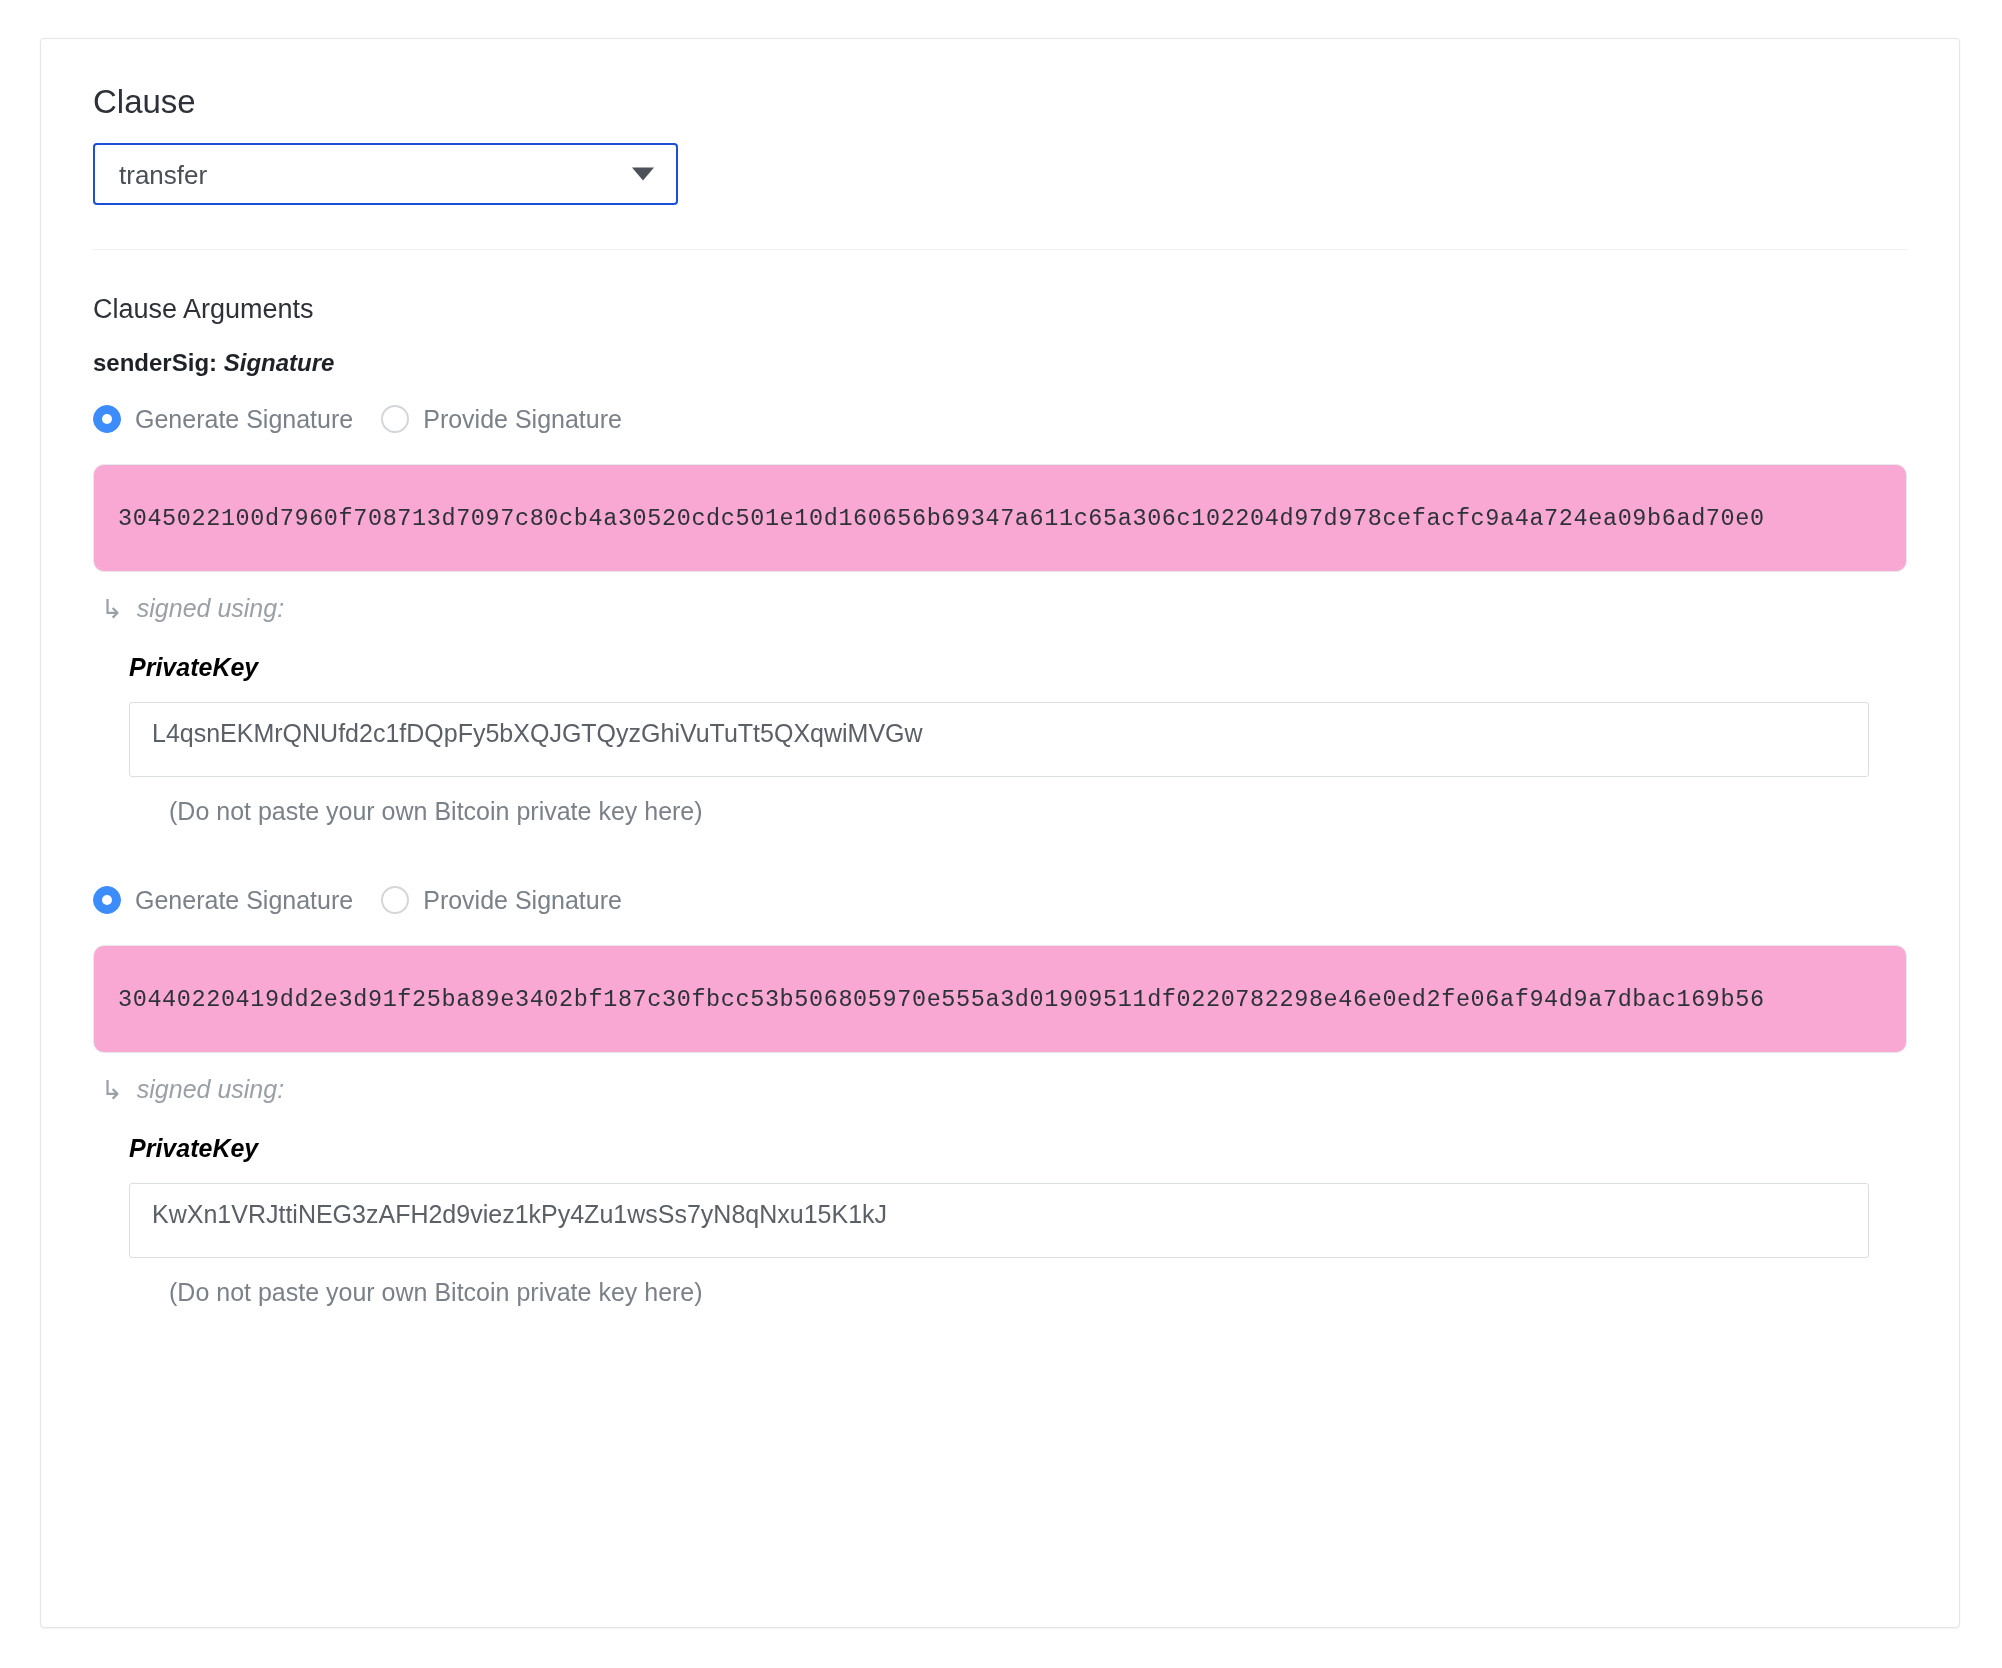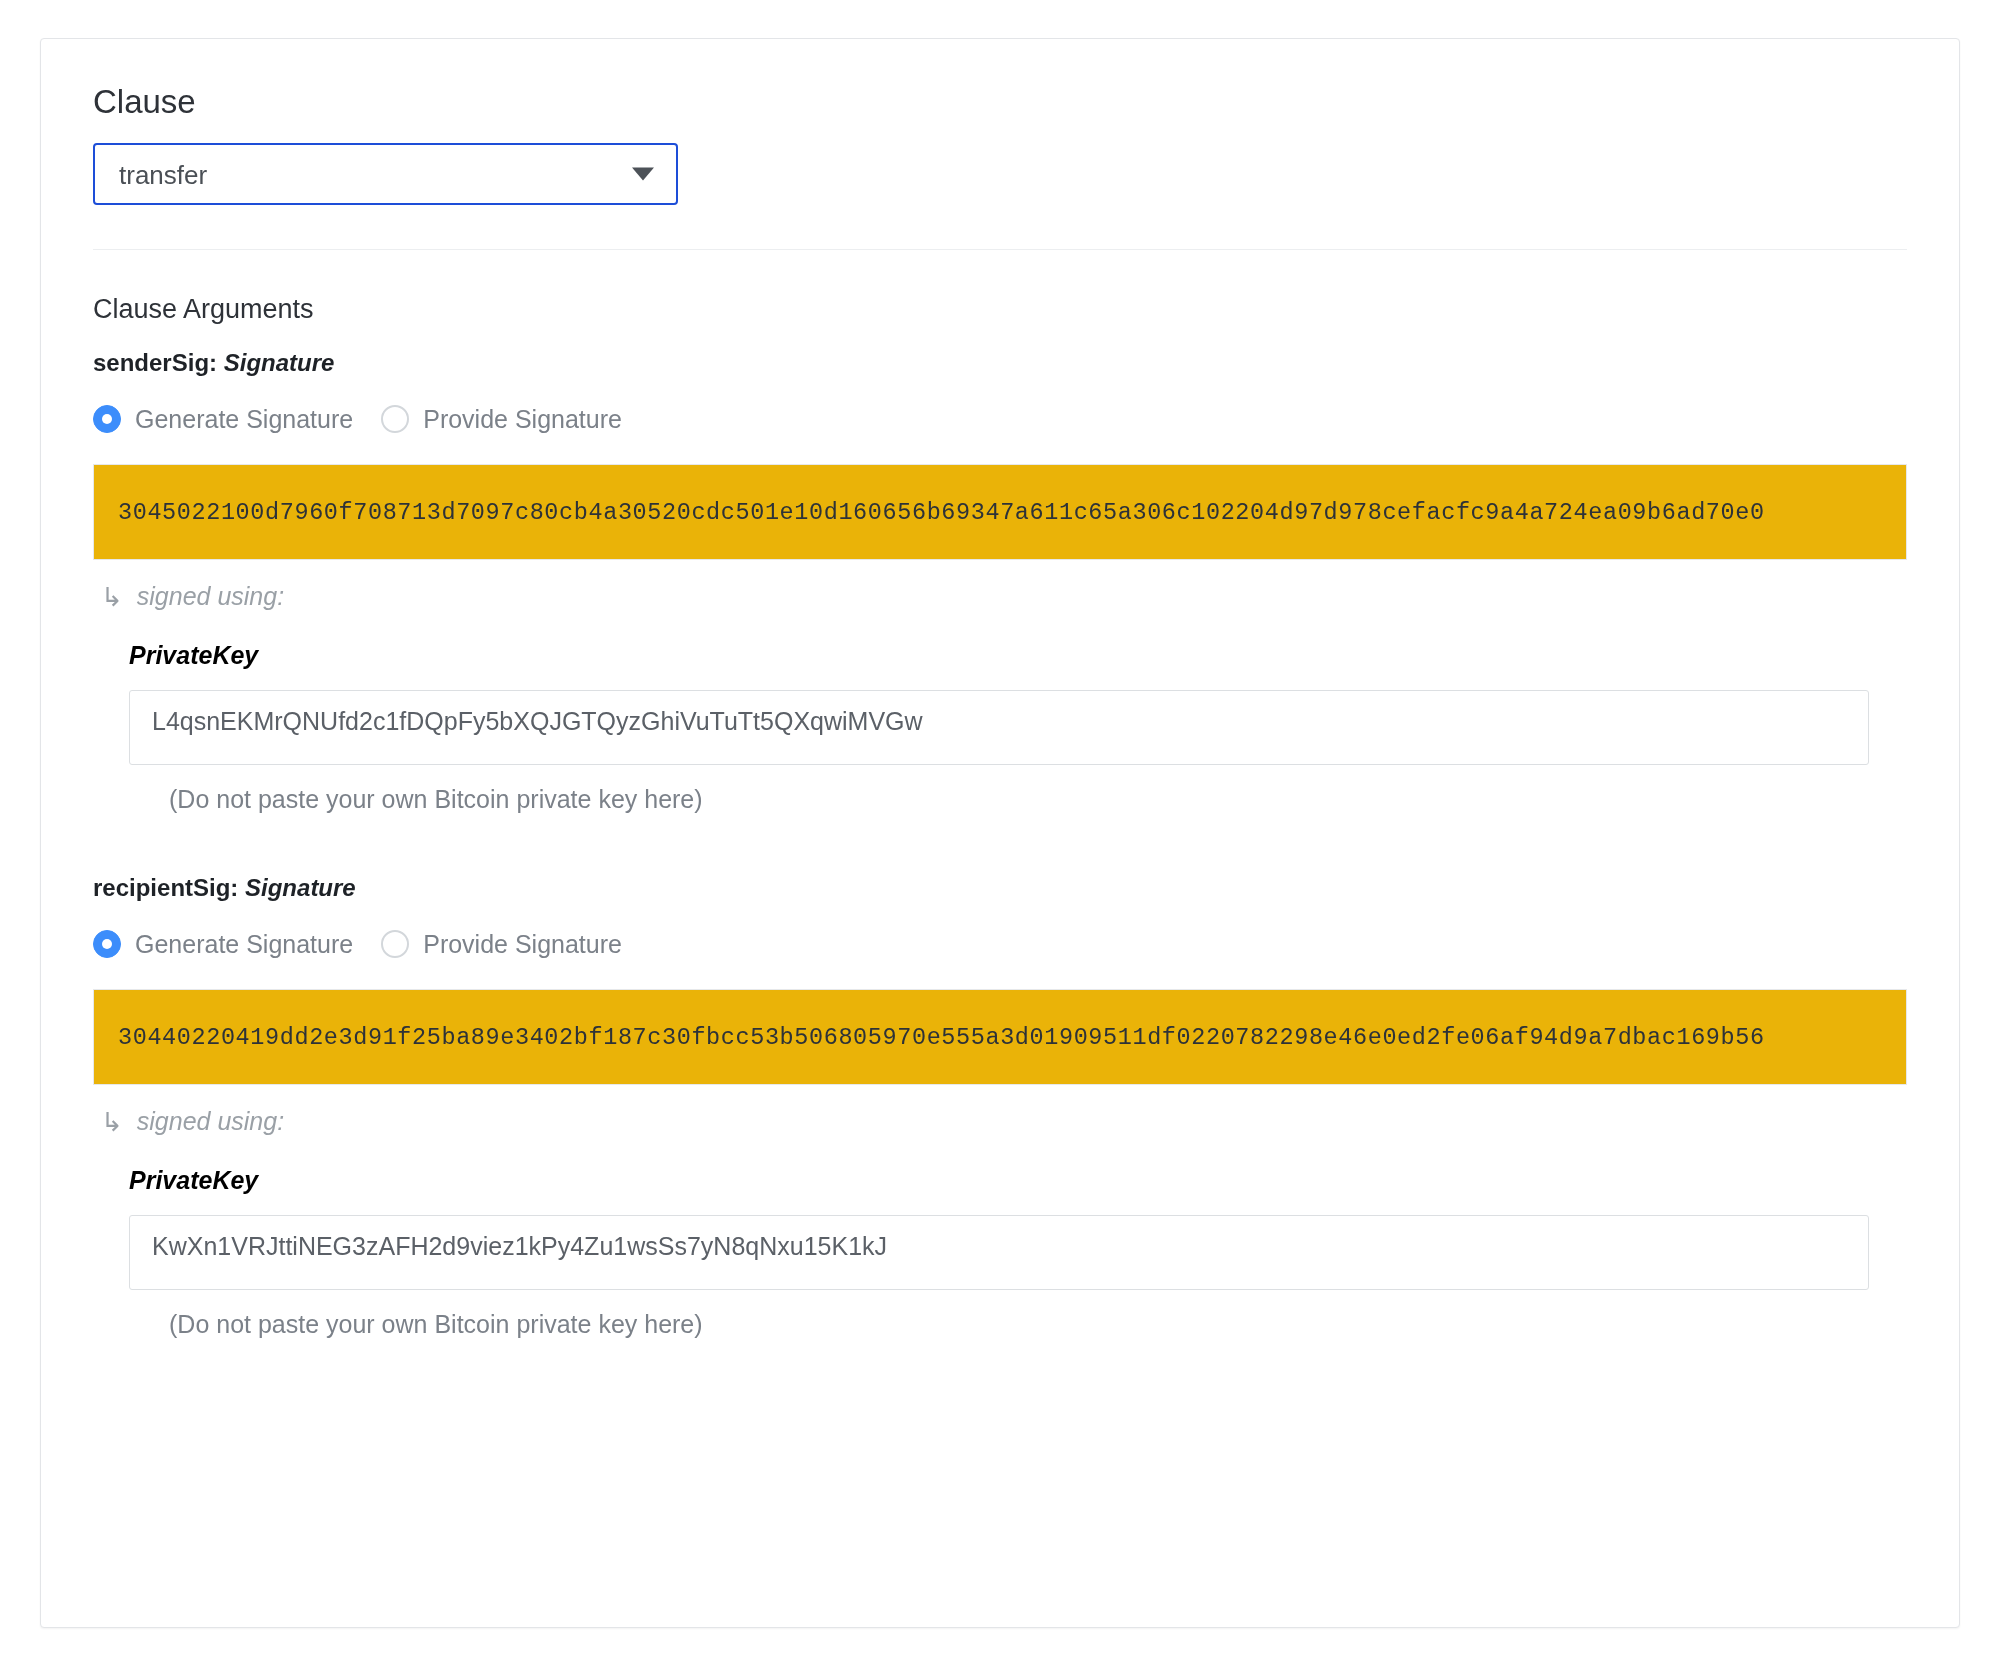--- a/index.html
+++ b/index.html
@@ -156,24 +156,24 @@
     background: #ffffff;
     border: 2px solid #d3d7db;
   }
   .radio-label {
     font-size: 25px;
     color: #7b8189;
   }
 
   
   .sig-box {
-    background: #eab308;
+    background: #f9a8d4;
     border: 1px solid #e6e8ea;
-    border-radius: 0;
-    height: 96px;
+    border-radius: 11px;
+    height: 108px;
     box-sizing: border-box;
     display: flex;
     align-items: center;
     padding: 0 24px;
     overflow: hidden;
     white-space: nowrap;
     margin-bottom: 22px;
   }
   .sig-text {
     font-family: "Liberation Mono", monospace;
@@ -283,24 +283,20 @@
         </div>
 
         <div class="nested">
           <div class="nested-label">PrivateKey</div>
           <div class="text-input">L4qsnEKMrQNUfd2c1fDQpFy5bXQJGTQyzGhiVuTuTt5QXqwiMVGw</div>
           <div class="help-text">(Do not paste your own Bitcoin private key here)</div>
         </div>
       </div>
 
       <div class="arg-block">
-        <div class="arg-name">
-          <span>recipientSig:</span>
-          <span class="type">Signature</span>
-        </div>
 
         <div class="radio-row">
           <label class="radio-opt">
             <span class="radio on"></span>
             <span class="radio-label">Generate Signature</span>
           </label>
           <label class="radio-opt">
             <span class="radio off"></span>
             <span class="radio-label">Provide Signature</span>
           </label>

